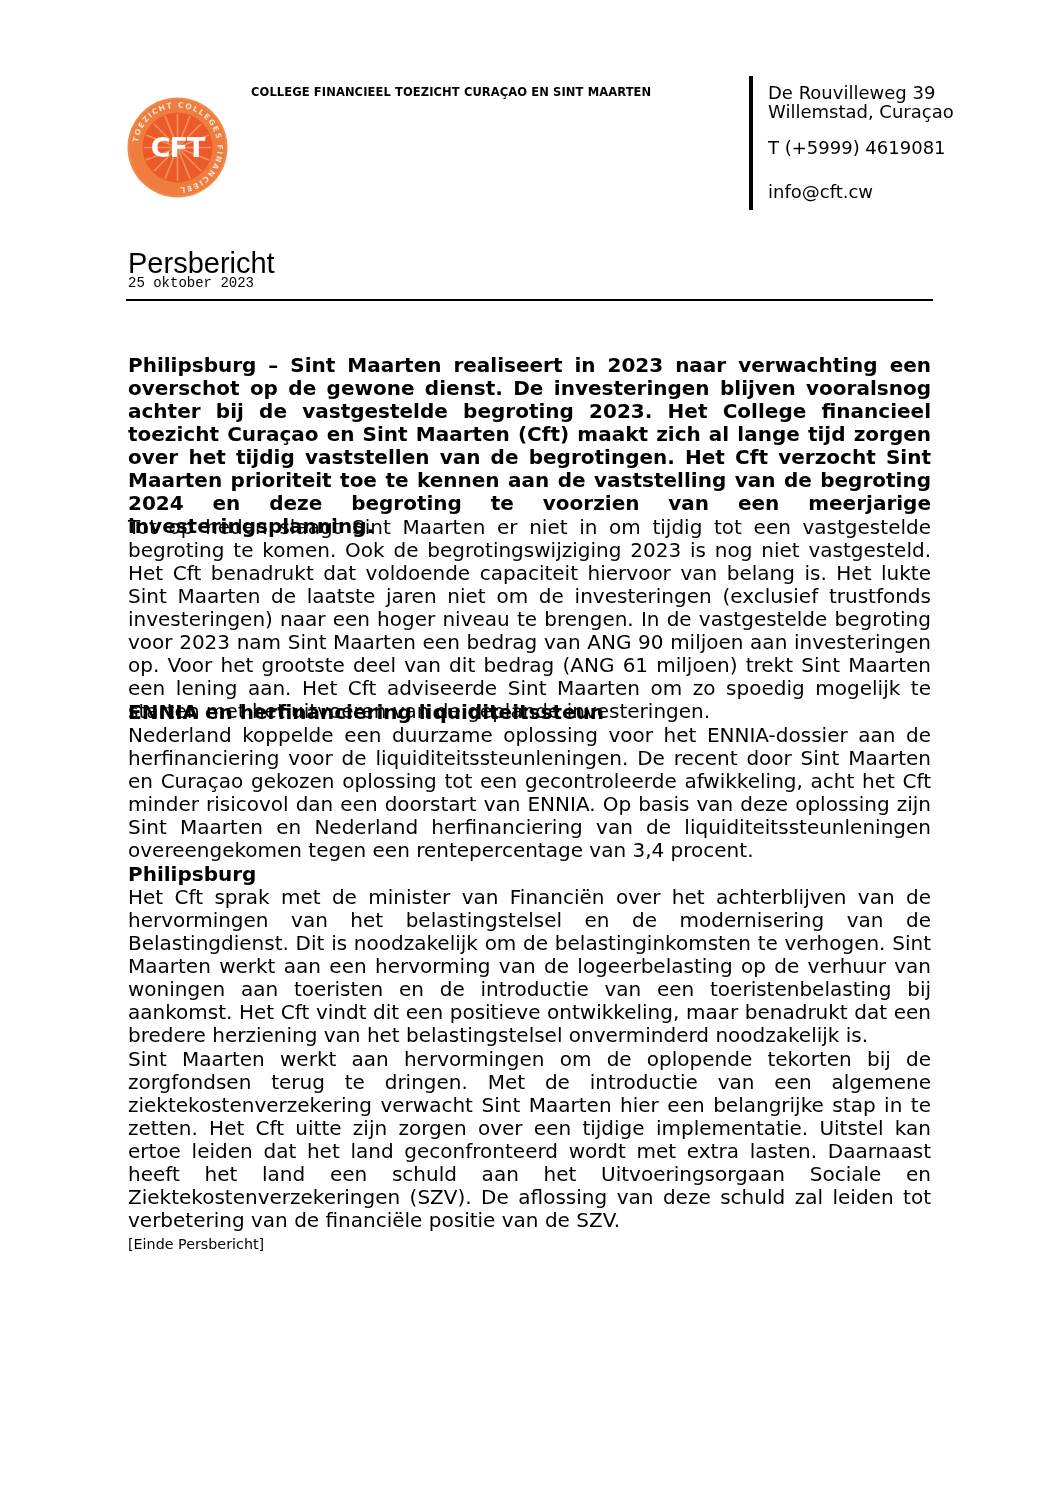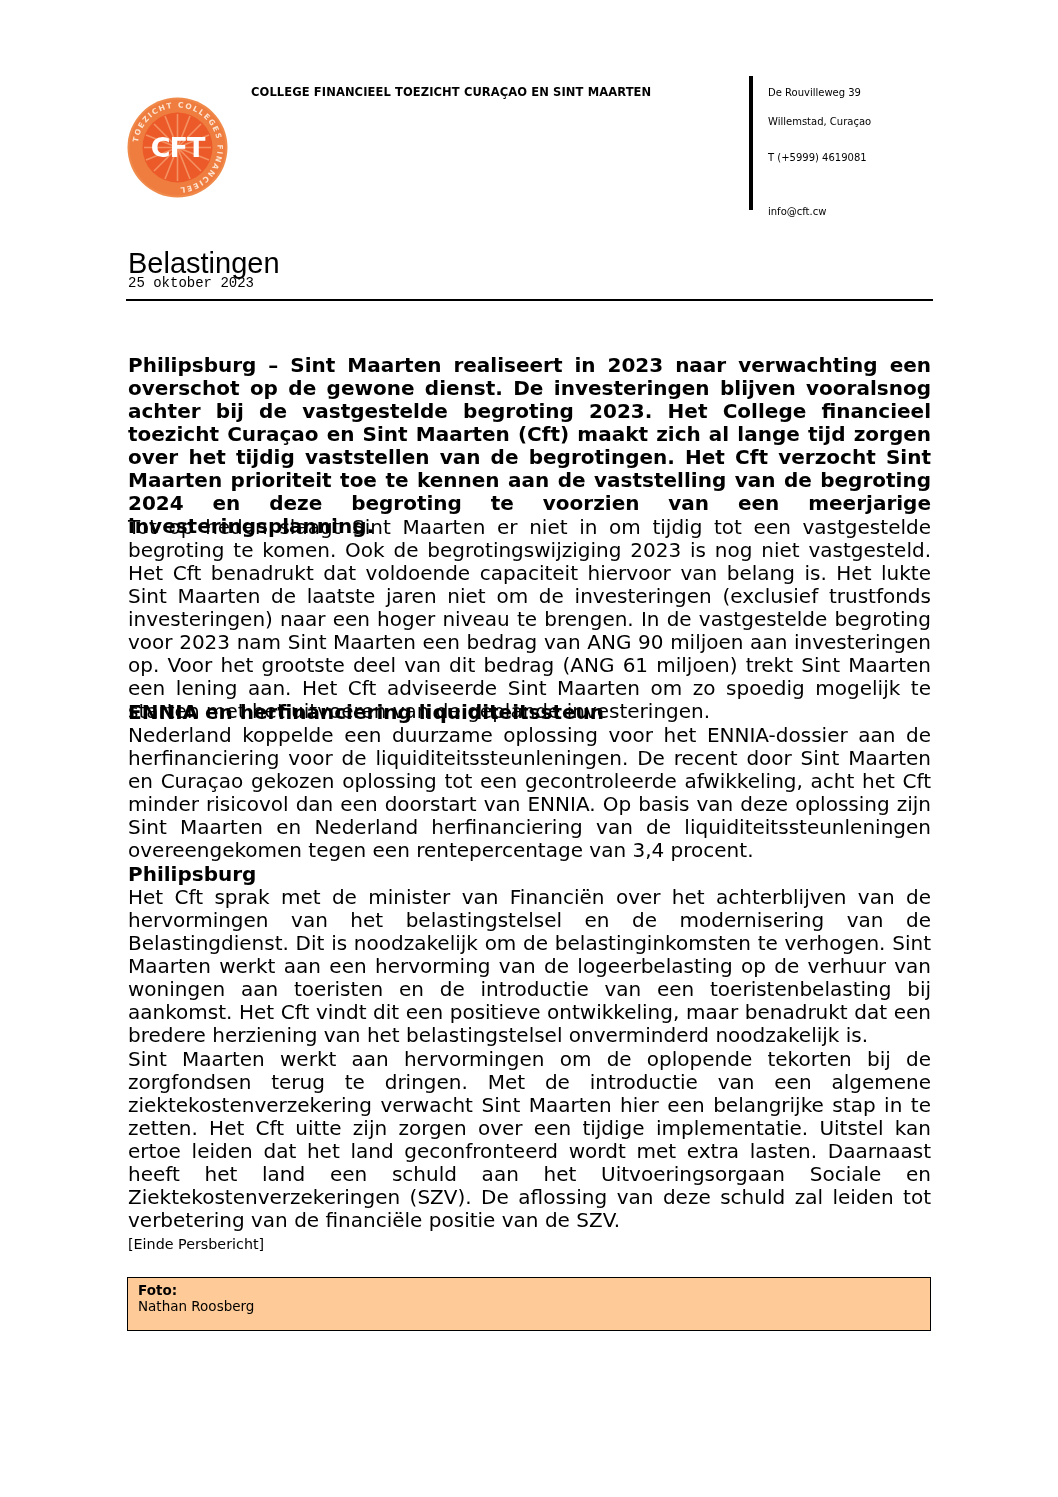--- a/index.html
+++ b/index.html
@@ -3,24 +3,24 @@
 <meta charset="utf-8">
 <style>
   html, body { margin: 0; padding: 0; background: #ffffff; }
   body { width: 1058px; height: 1497px; position: relative; overflow: hidden; font-family: "DejaVu Sans", sans-serif; color: #000; }
   .page { position: absolute; left: 0; top: 0; width: 1058px; height: 1497px; }
 
   .logo { position: absolute; left: 127px; top: 97px; width: 101px; height: 101px; }
   .org-name { position: absolute; left: 251px; top: 85px; font-size: 11.5px; font-weight: bold; letter-spacing: 0.1px; white-space: nowrap; }
 
   .contact-bar { position: absolute; left: 749px; top: 76px; width: 4px; height: 134px; background: #000; }
-  .contact { position: absolute; left: 768px; top: 83px; font-size: 10px; line-height: 19px; }
+  .contact { position: absolute; left: 768px; top: 83px; font-size: 18px; line-height: 19px; }
   .contact div { white-space: nowrap; }
-  .contact .addr2 { margin-bottom: 17px; margin-top: 10px; }
-  .contact .phone { margin-bottom: 35px; }
+  .contact .addr2 { margin-bottom: 17px; }
+  .contact .phone { margin-bottom: 25px; }
 
   .doc-type { position: absolute; left: 128px; top: 245px; font-family: "Liberation Sans", sans-serif; font-size: 29px; line-height: 36px; }
   .doc-date { position: absolute; left: 128px; top: 274px; font-family: Liberation Mono, monospace; font-size: 14px; line-height: 18px; }
   .rule { position: absolute; left: 126px; top: 299px; width: 807px; height: 1.5px; background: #000; }
 
   .headline { position: absolute; left: 128px; top: 309px; font-size: 20.5px; font-weight: bold; line-height: 28px; white-space: nowrap; letter-spacing: -0.2px; }
 
   .body { position: absolute; left: 128px; width: 803px; font-size: 20px; line-height: 23px; text-align: justify; }
   .lead { top: 354px; font-weight: bold; }
   .p1 { top: 516px; }
@@ -78,21 +78,21 @@
   <div class="org-name">COLLEGE FINANCIEEL TOEZICHT CURAÇAO EN SINT MAARTEN</div>
 
   <div class="contact-bar"></div>
   <div class="contact">
     <div>De Rouvilleweg 39</div>
     <div class="addr2">Willemstad, Curaçao</div>
     <div class="phone">T (+5999) 4619081</div>
     <div>info@cft.cw</div>
   </div>
 
-  <div class="doc-type">Belastingen</div>
+  <div class="doc-type">Persbericht</div>
   <div class="doc-date">25 oktober 2023</div>
   <div class="rule"></div>
 
 
   <div class="body lead">Philipsburg – Sint Maarten realiseert in 2023 naar verwachting een overschot op de gewone dienst. De investeringen blijven vooralsnog achter bij de vastgestelde begroting 2023. Het College financieel toezicht Curaçao en Sint Maarten (Cft) maakt zich al lange tijd zorgen over het tijdig vaststellen van de begrotingen. Het Cft verzocht Sint Maarten prioriteit toe te kennen aan de vaststelling van de begroting 2024 en deze begroting te voorzien van een meerjarige investeringsplanning.</div>
 
   <div class="body p1">Tot op heden slaagt Sint Maarten er niet in om tijdig tot een vastgestelde begroting te komen. Ook de begrotingswijziging 2023 is nog niet vastgesteld. Het Cft benadrukt dat voldoende capaciteit hiervoor van belang is. Het lukte Sint Maarten de laatste jaren niet om de investeringen (exclusief trustfonds investeringen) naar een hoger niveau te brengen. In de vastgestelde begroting voor 2023 nam Sint Maarten een bedrag van ANG 90 miljoen aan investeringen op. Voor het grootste deel van dit bedrag (ANG 61 miljoen) trekt Sint Maarten een lening aan. Het Cft adviseerde Sint Maarten om zo spoedig mogelijk te starten met het uitvoeren van de geplande investeringen.</div>
 
   <div class="body sec-ennia">
     <div class="sec-title">ENNIA en herfinanciering liquiditeitssteun</div>
@@ -103,19 +103,15 @@
     <div class="sec-title">Philipsburg</div>
     <div>Het Cft sprak met de minister van Financiën over het achterblijven van de hervormingen van het belastingstelsel en de modernisering van de Belastingdienst. Dit is noodzakelijk om de belastinginkomsten te verhogen. Sint Maarten werkt aan een hervorming van de logeerbelasting op de verhuur van woningen aan toeristen en de introductie van een toeristenbelasting bij aankomst. Het Cft vindt dit een positieve ontwikkeling, maar benadrukt dat een bredere herziening van het belastingstelsel onverminderd noodzakelijk is.</div>
   </div>
 
   <div class="body sec-zorg">
     <div>Sint Maarten werkt aan hervormingen om de oplopende tekorten bij de zorgfondsen terug te dringen. Met de introductie van een algemene ziektekostenverzekering verwacht Sint Maarten hier een belangrijke stap in te zetten. Het Cft uitte zijn zorgen over een tijdige implementatie. Uitstel kan ertoe leiden dat het land geconfronteerd wordt met extra lasten. Daarnaast heeft het land een schuld aan het Uitvoeringsorgaan Sociale en Ziektekostenverzekeringen (SZV). De aflossing van deze schuld zal leiden tot verbetering van de financiële positie van de SZV.</div>
   </div>
 
   <div class="end">[Einde Persbericht]</div>
 
-  <div class="photo-box">
-    <div class="photo-label">Foto:</div>
-    <div class="photo-name">Nathan Roosberg</div>
-  </div>
 
 
 </div>
 
 </body></html>

